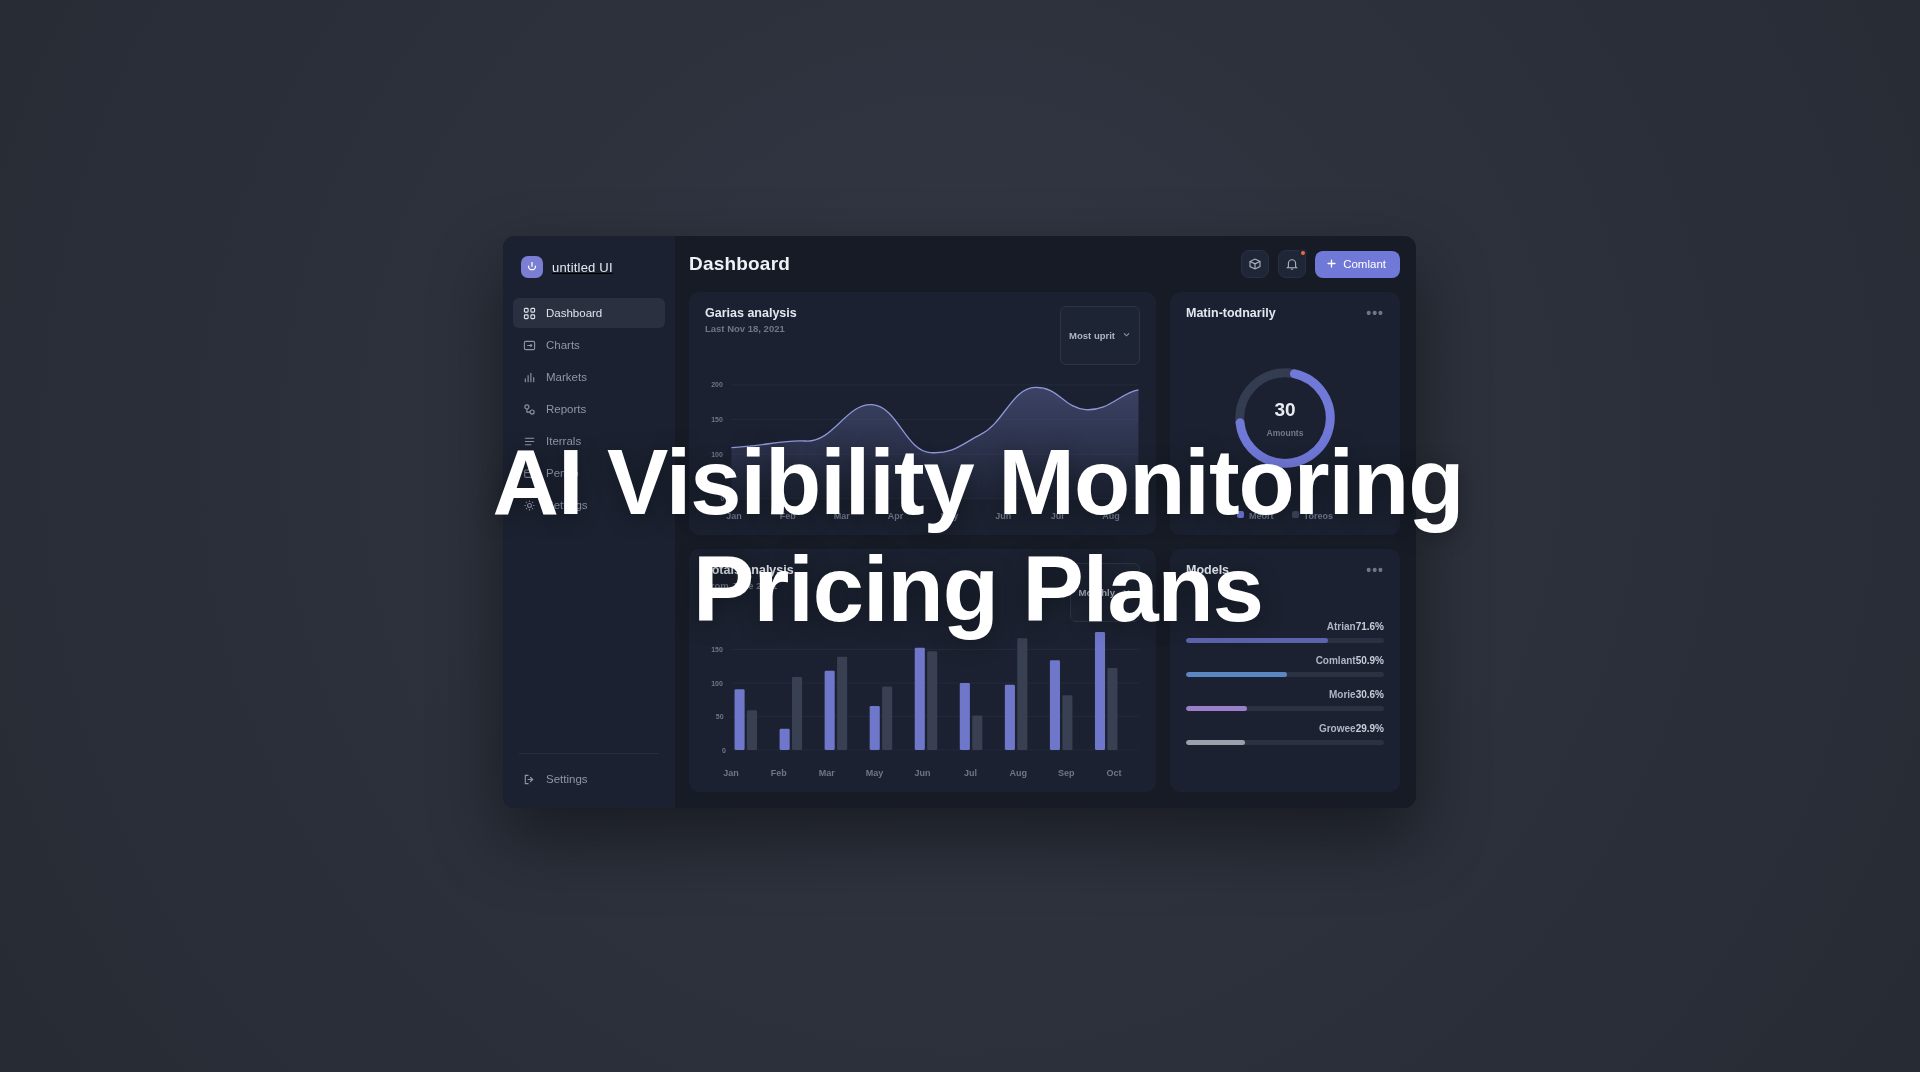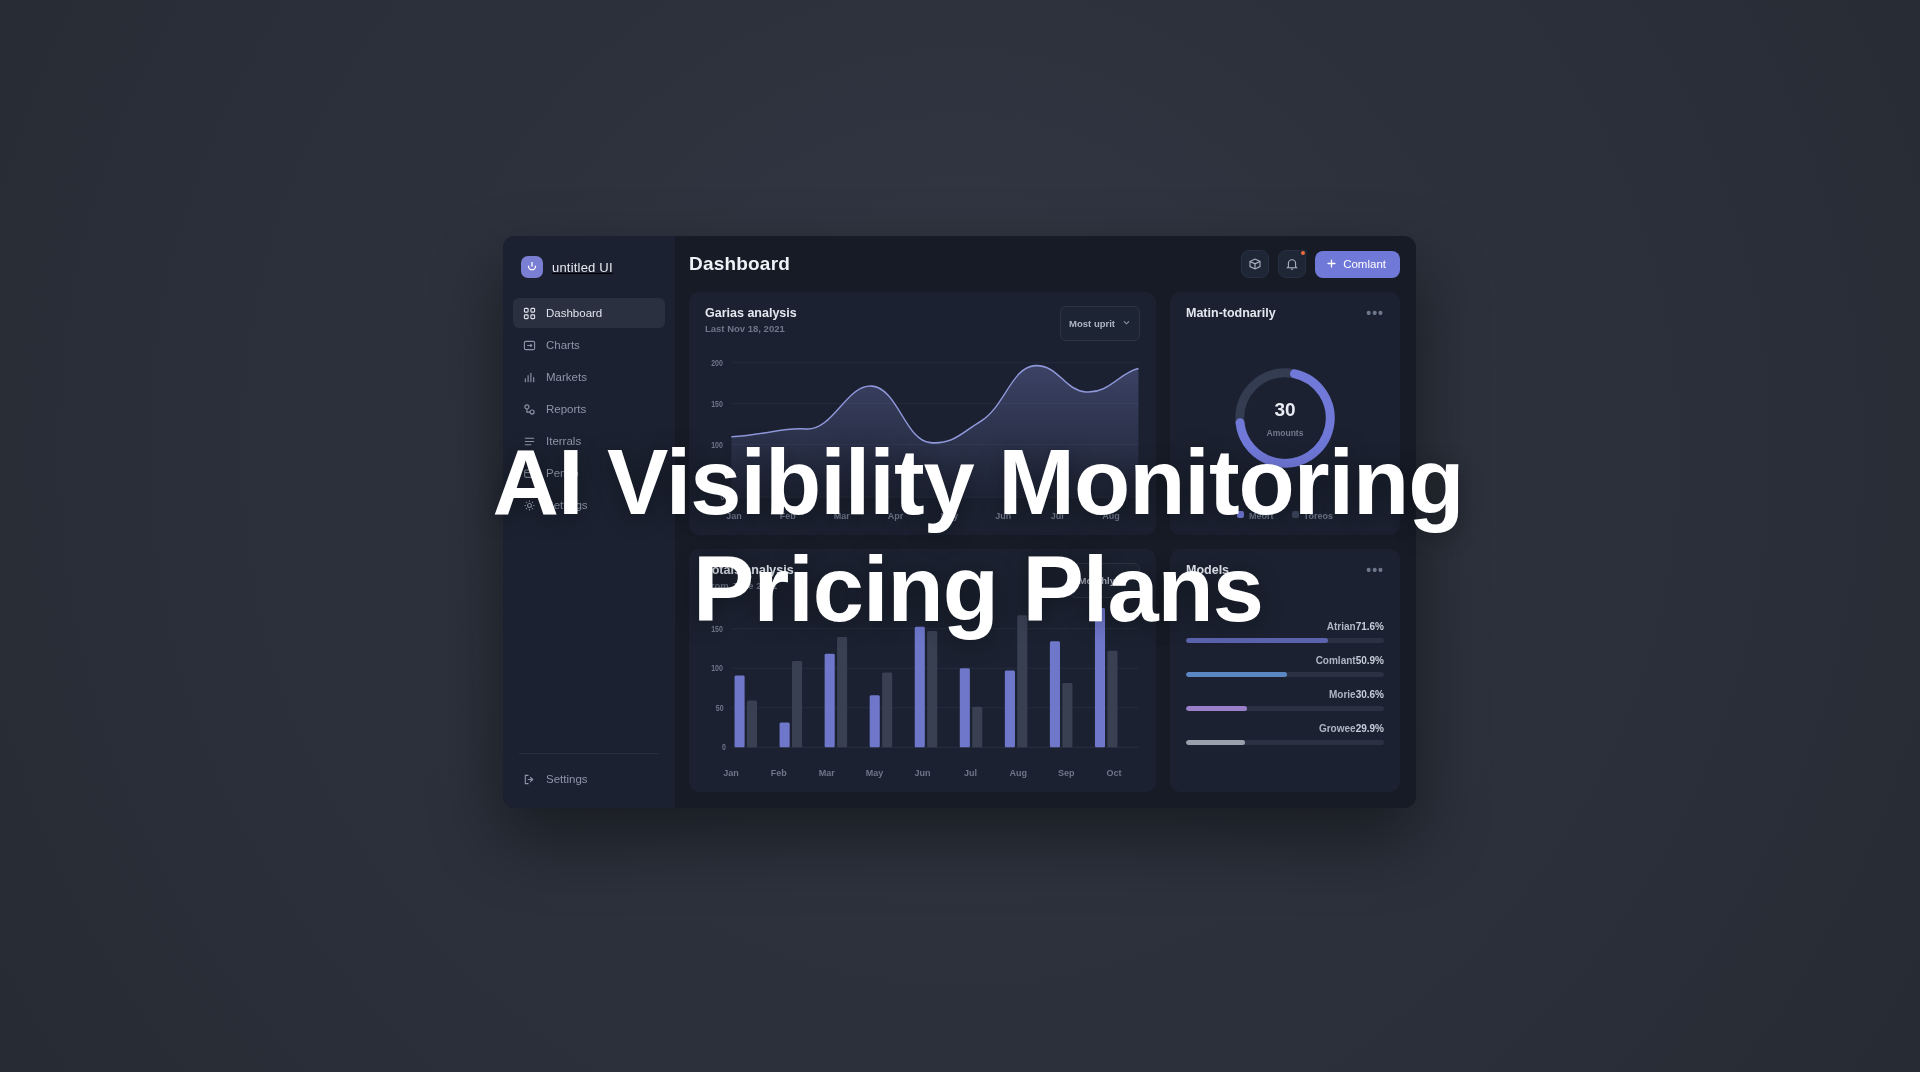--- a/index.html
+++ b/index.html
@@ -79,21 +79,21 @@
 
   
   #grid{ flex:1; display:grid; grid-template-columns:1fr 230px; grid-template-rows:1fr 1fr; gap:14px; min-height:0;font-weight:bold; }
   .card{ background:#1b2130; border-radius:10px; padding:14px 16px; display:flex; flex-direction:column; min-width:0; min-height:0; }
   .card-head{ display:flex; align-items:flex-start; justify-content:space-between; }
   .card-title{ color:#e3e7ef; font-size:12.5px; }
   .card-sub{ color:#6e7689; font-size:9.5px; margin-top:3px; }
   .dots{ color:#6e7689; font-size:14px; letter-spacing:1px; line-height:1; cursor:pointer; }
   .select{
     display:flex;align-items:flex-start;gap:7px;
-    border:1px solid #2c3445; border-radius:6px; padding:11px 8px;
+    border:1px solid #2c3445; border-radius:6px; padding:23px 8px;
     color:#aeb5c4; font-size:9.5px; cursor:pointer; background:#1d2433;
   }
 
   
   .chart-wrap{ flex:1; position:relative; margin-top:10px; min-height:0; }
   .chart-wrap svg{ position:absolute; inset:0; width:100%; height:100%; }
   .xlabels{ display:flex; justify-content:space-between; margin-top:4px; padding:0 2px; }
   .xlabels span{ color:#6e7689; font-size:9px; flex:1; text-align:center; }
 
   

